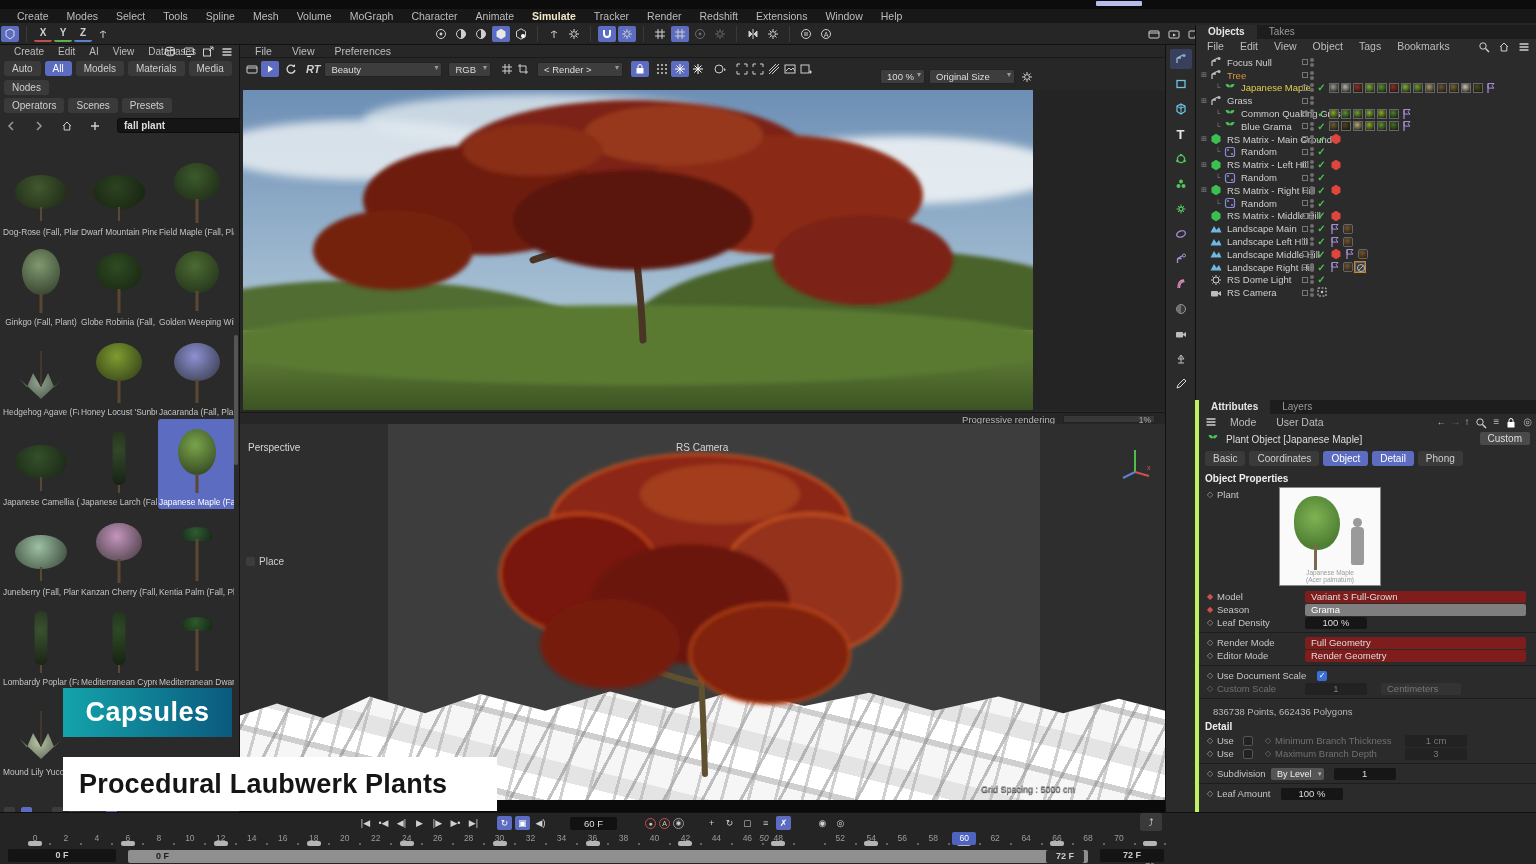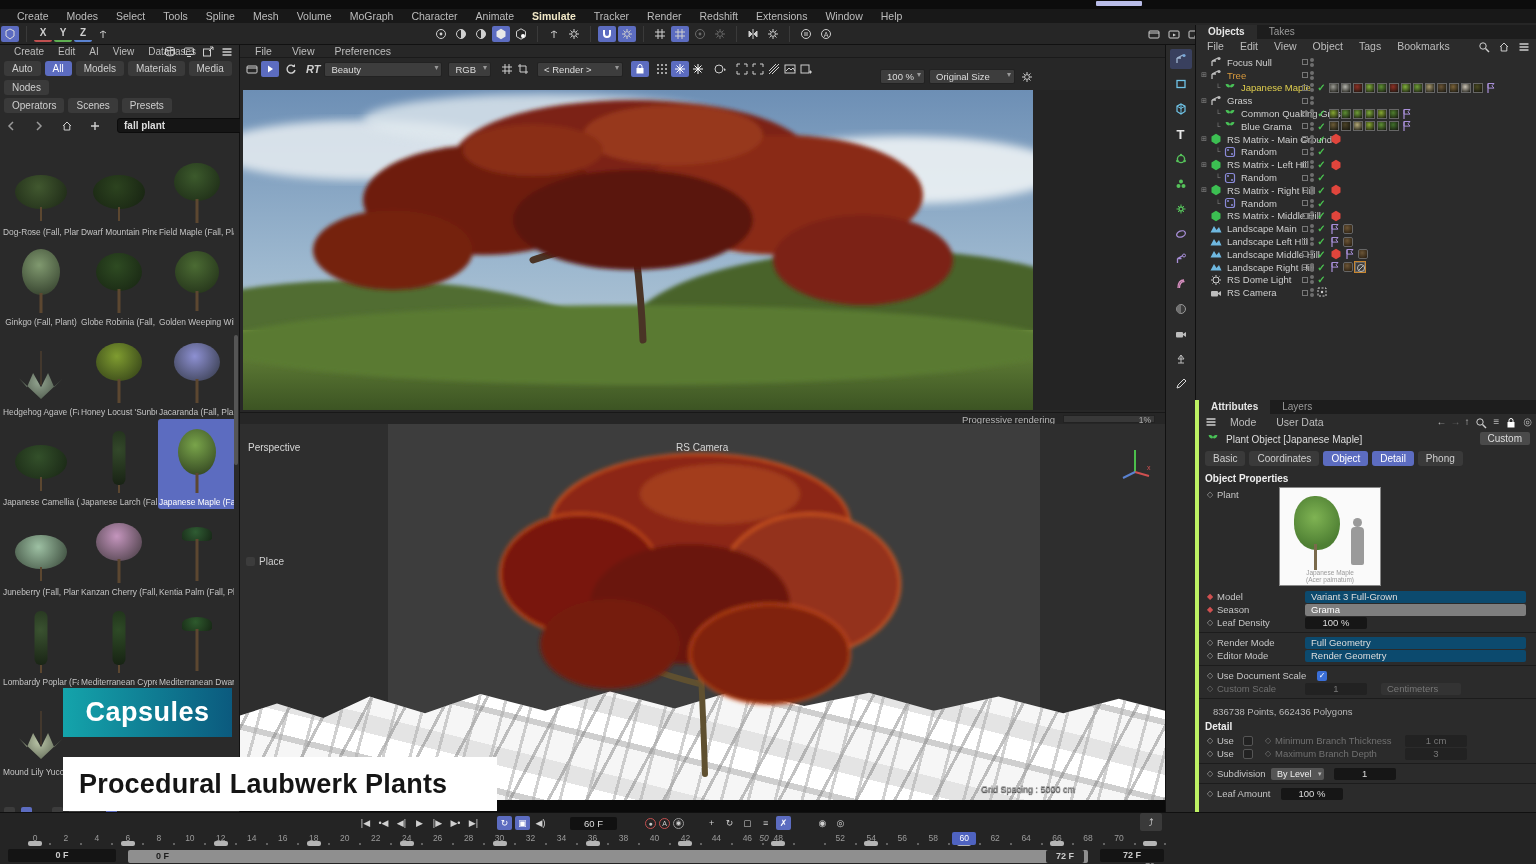--- a/index.html
+++ b/index.html
@@ -113,21 +113,21 @@
   #attr-right-icons { position:absolute; right:4px; top:2px; display:flex; gap:4px; color:#bbb; font-size:10px; }
   #attr-objrow { padding:3px 6px 1px 6px; display:flex; align-items:center; gap:5px; position:relative; }
   #attr-title { color:#ddd; font-size:10px; }
   #custom-chip { position:absolute; right:6px; top:3px; background:#4a4a4a; border-radius:2px; padding:1px 8px; color:#ddd; }
   #attr-tabs { display:flex; gap:4px; padding:4px 6px; }
   #attr-heading { padding:3px 6px; color:#eee; font-weight:bold; font-size:10px; }
   .prop-row { display:flex; align-items:center; height:13px; padding-left:8px; position:relative; }
   .pdia { color:#9a9a9a; font-size:8px; width:10px; }
   .plabel { color:#c6c6c6; font-size:9.5px; width:88px; }
   .plabel.dim, .pdia.dim { color:#707070; }
-  .pvalue-dd { background:#0c4a6e; border-radius:2px; color:#ddd; font-size:9.5px; padding:0px 6px; height:12px; line-height:12px; flex:1; margin-right:10px; }
+  .pvalue-dd { background:#7f1d1d; border-radius:2px; color:#ddd; font-size:9.5px; padding:0px 6px; height:12px; line-height:12px; flex:1; margin-right:10px; }
   .pvalue-dd.hover { background:#7e7e7e; color:#fff; }
   .pvalue-box { background:#161616; border-radius:2px; color:#ddd; font-size:9.5px; height:12px; line-height:12px; text-align:center; width:62px; }
   .pvalue-box.dim { color:#777; background:#222; }
   .chk { width:10px; height:10px; border-radius:2px; background:#3a6fd8; color:#fff; font-size:8px; line-height:10px; text-align:center; }
   .chk.empty { background:#222; border:1px solid #555; }
   .hline { height:1px; background:#1c1c1c; margin:3px 0; }
   #plant-thumb { position:absolute; left:80px; top:0px; width:102px; height:99px; background:#fafafa; border:1px solid #888; }
   #thumb-caption { position:absolute; left:0; bottom:2px; width:100%; text-align:center; color:#9a9a9a; font-size:6.5px; line-height:7px; }
   .reddia { color:#d05050; font-size:8px; width:10px; }
   #stats-row { padding:4px 0 2px 14px; color:#b9b9b9; font-size:9.5px; }

